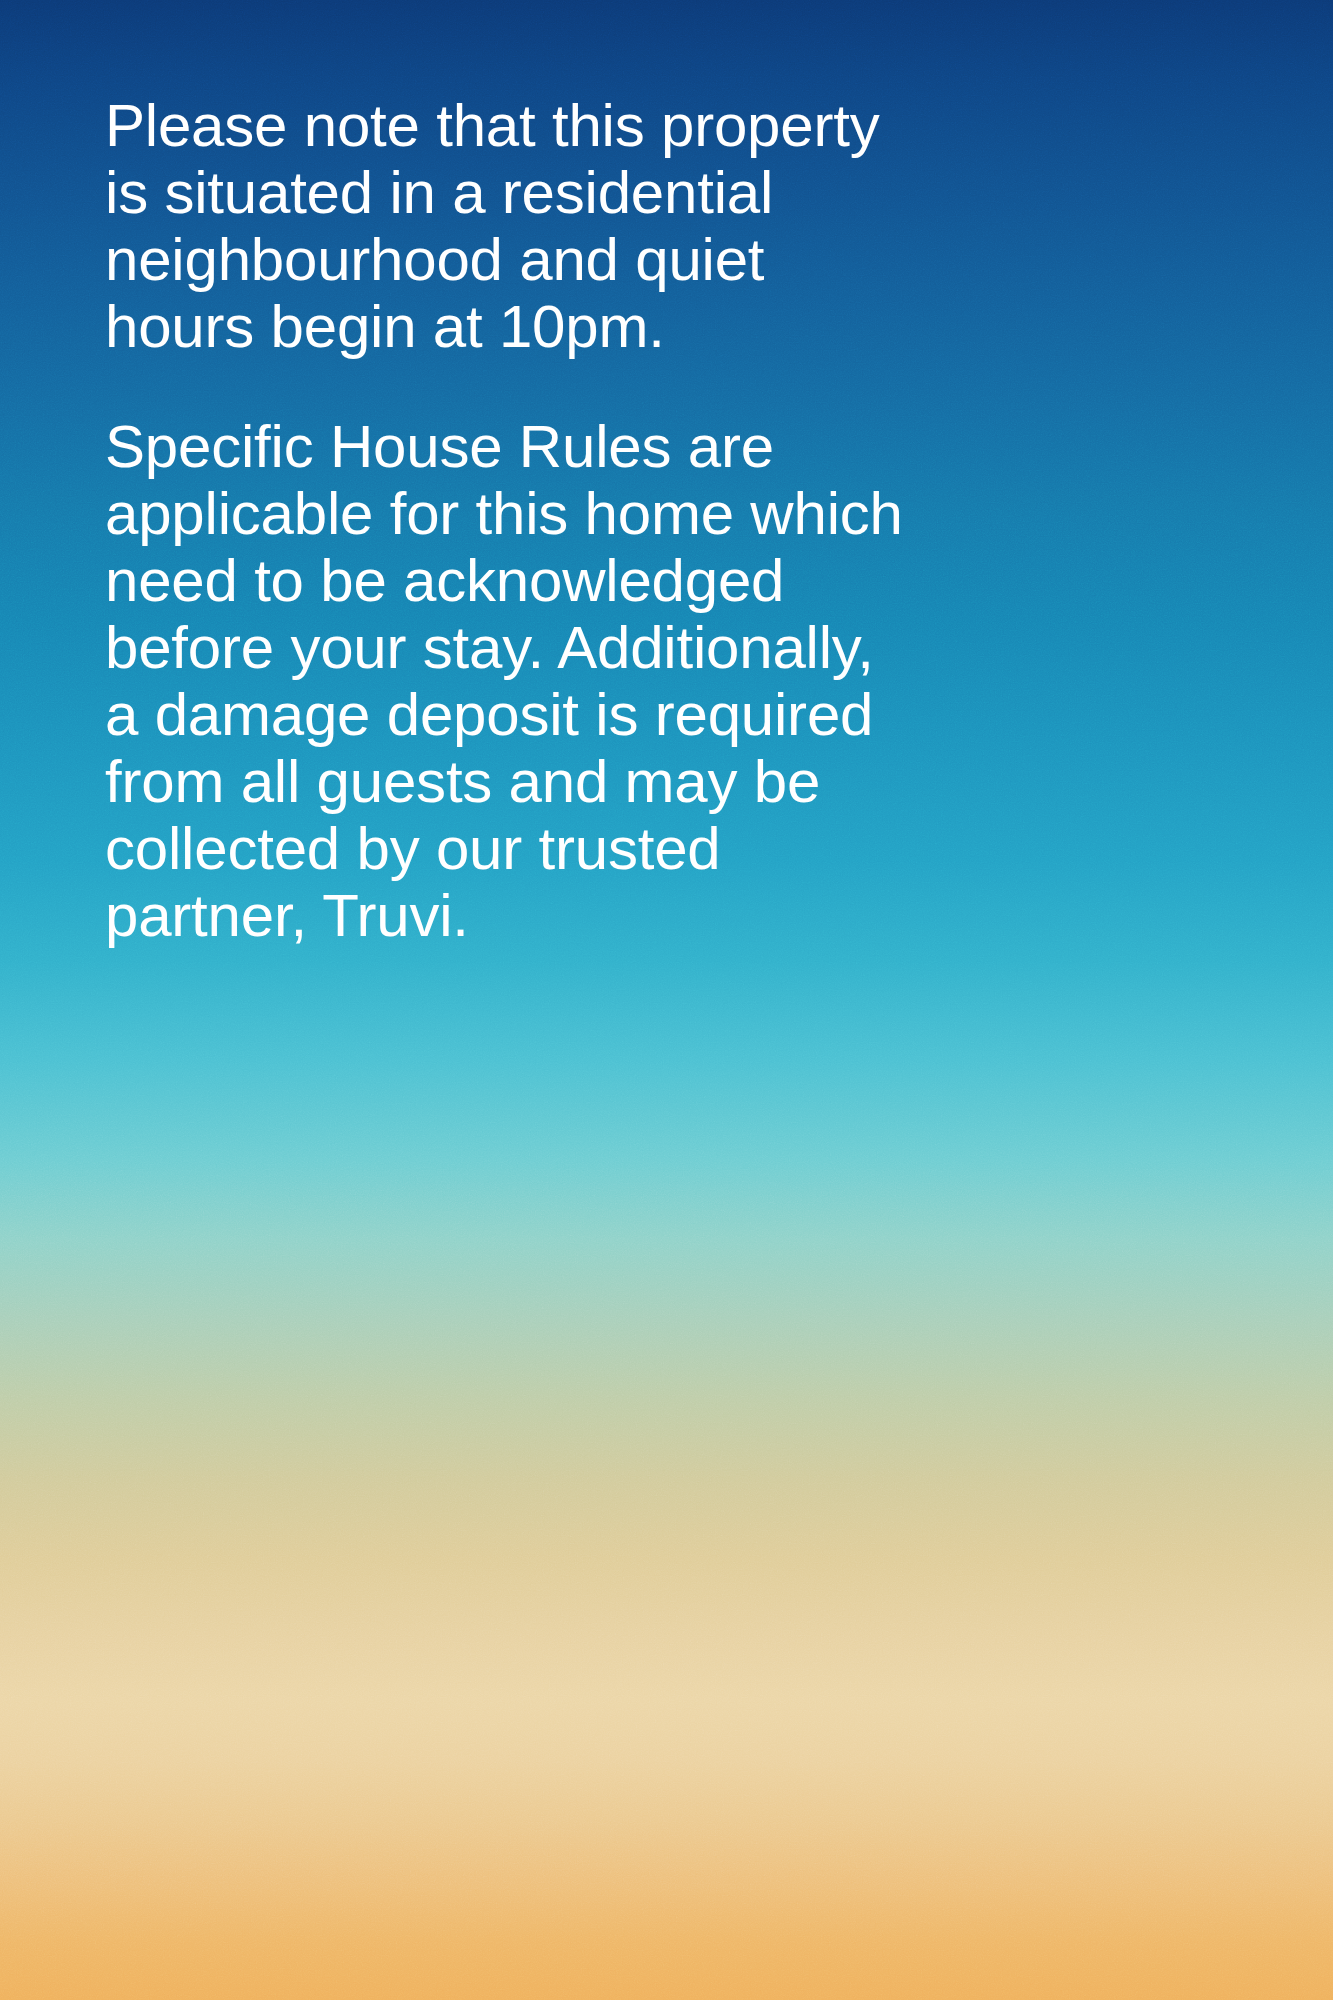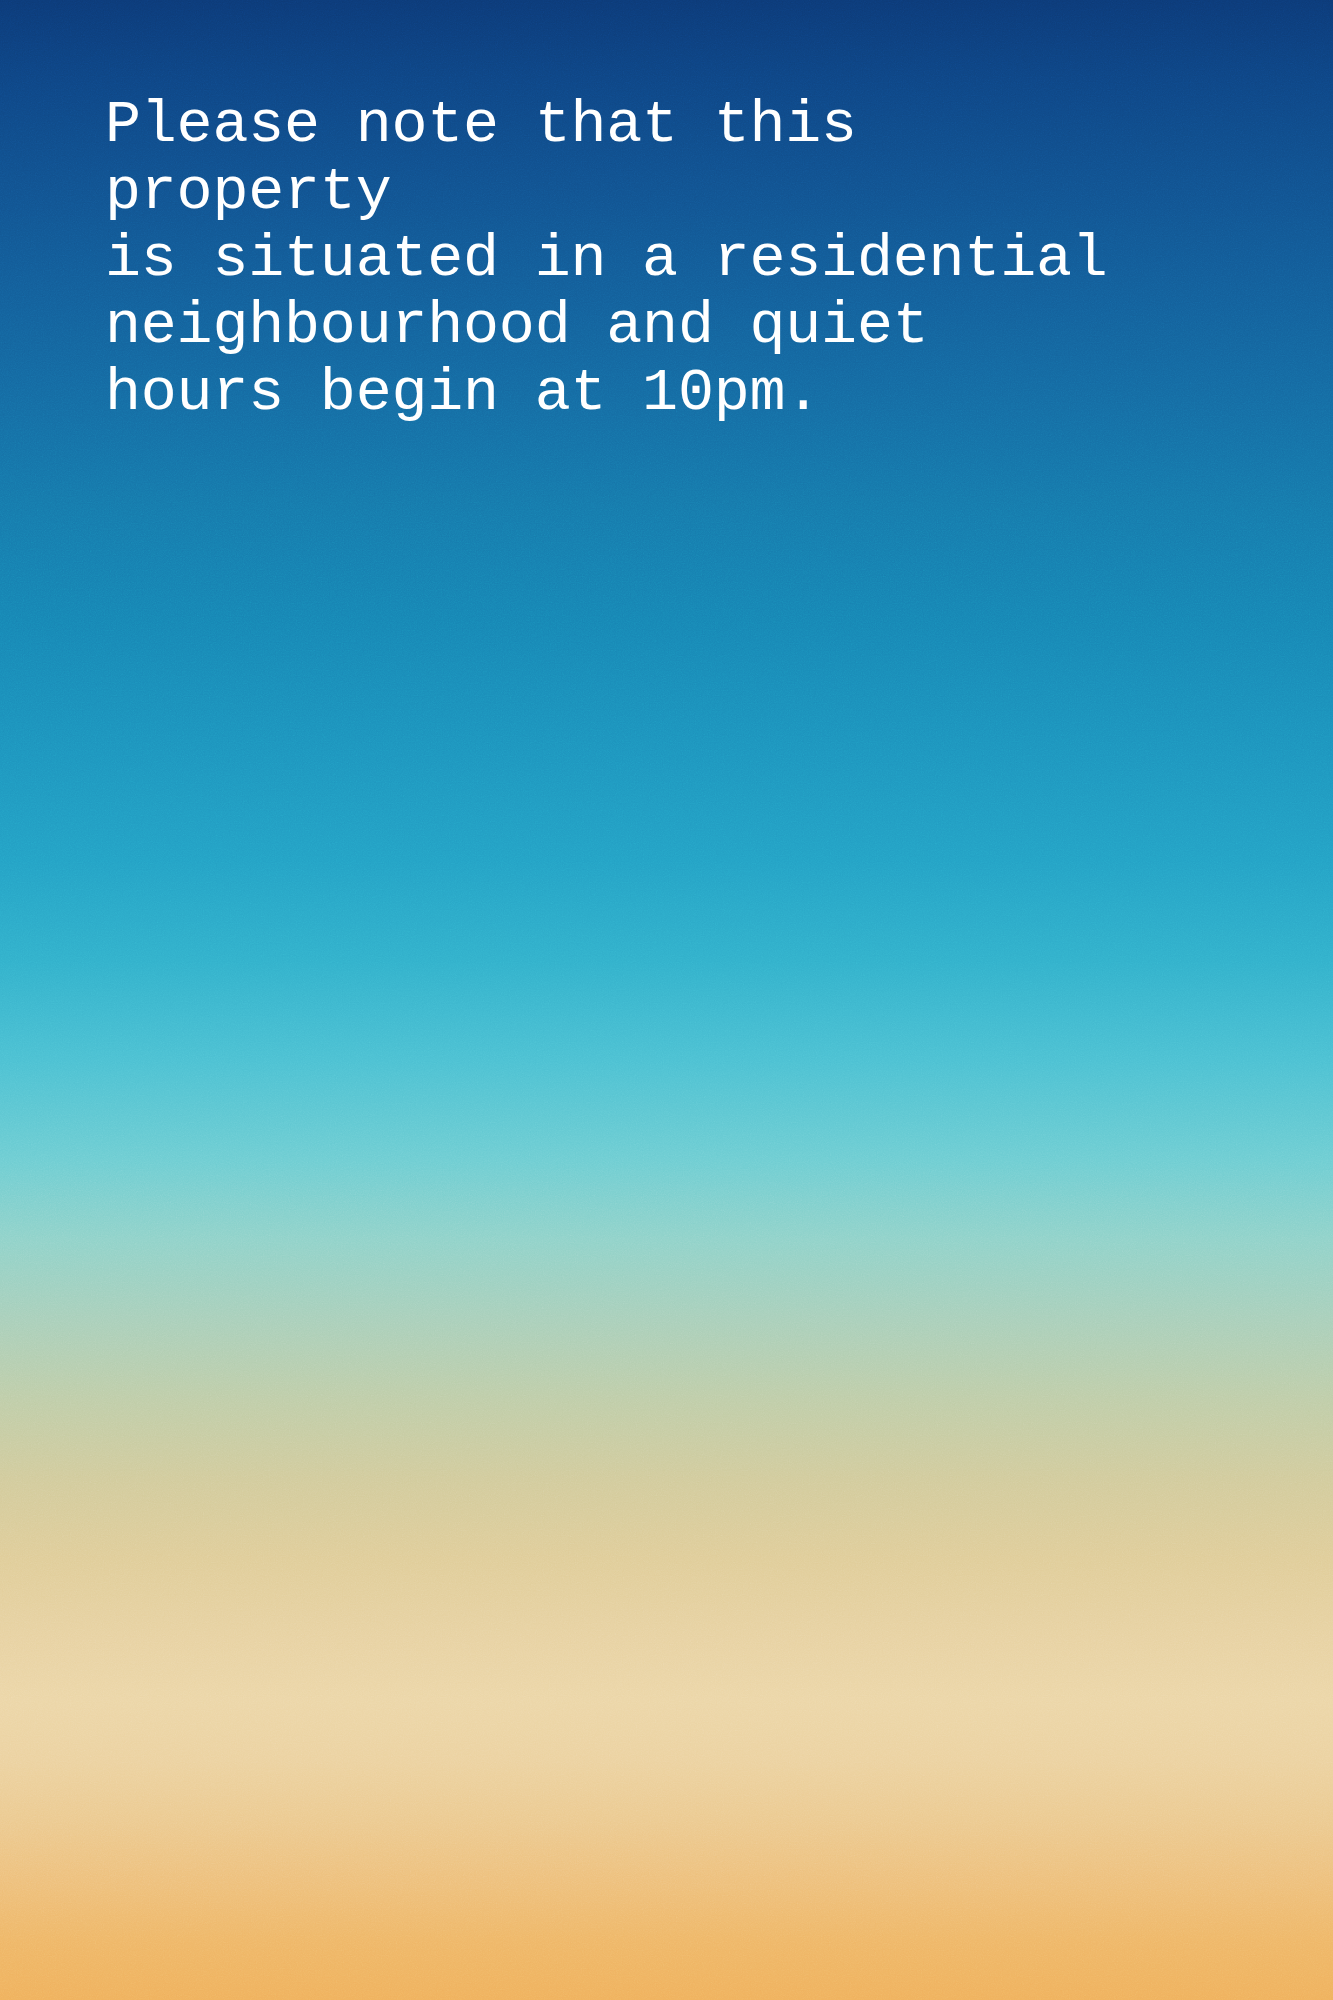--- a/index.html
+++ b/index.html
@@ -7,21 +7,21 @@
     margin: 0;
     padding: 0;
     background: #000;
   }
 
   #canvas {
     position: relative;
     width: 1333px;
     height: 2000px;
     overflow: hidden;
-    font-family: Liberation Mono, monospace;
+    font-family: Liberation Sans, sans-serif;
   }
 
   
   #gradient-bg {
     position: absolute;
     inset: 0;
     background: linear-gradient(
       to bottom,
       #0c3a77   0%,
       #0e4584   4%,
@@ -103,16 +103,24 @@
   </svg>
 
   <div id="text-block">
 
     <p class="paragraph">Please note that this property
 is situated in a residential
 neighbourhood and quiet
 hours begin at 10pm.</p>
 
 
+    <p class="paragraph">Specific House Rules are
+applicable for this home which
+need to be acknowledged
+before your stay. Additionally,
+a damage deposit is required
+from all guests and may be
+collected by our trusted
+partner, Truvi.</p>
 
   </div>
 
 </div>
 
 </body></html>

